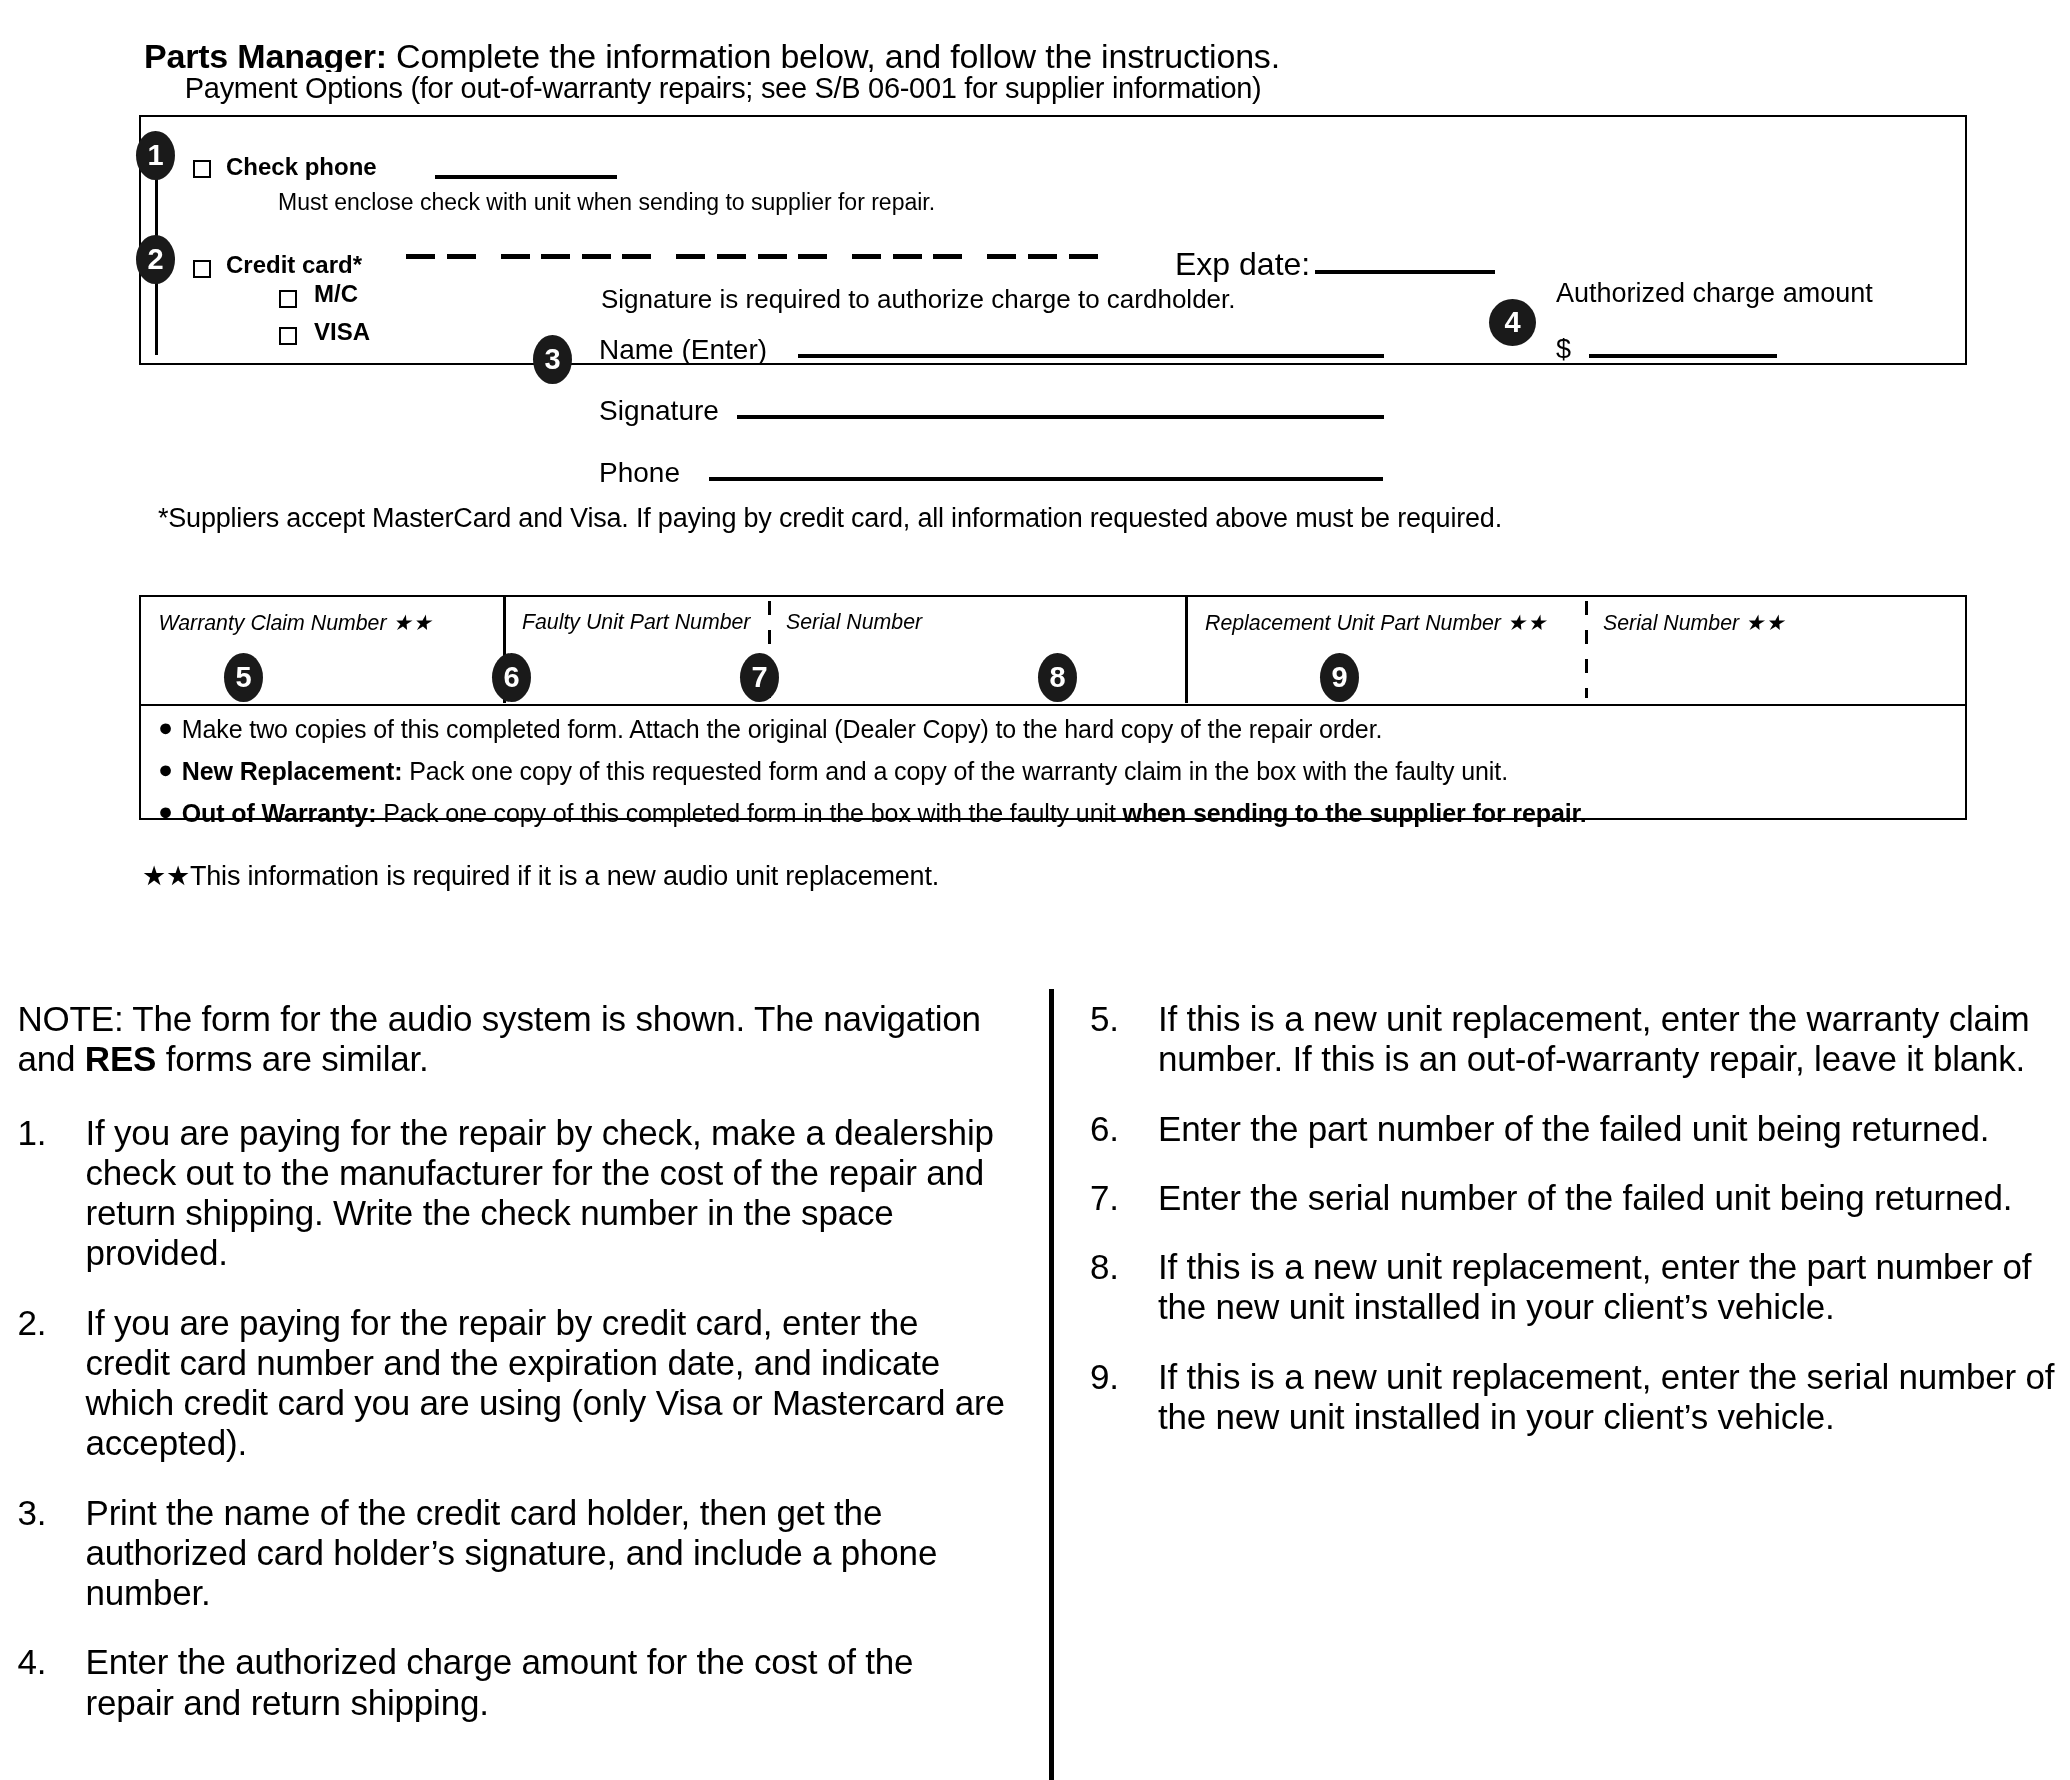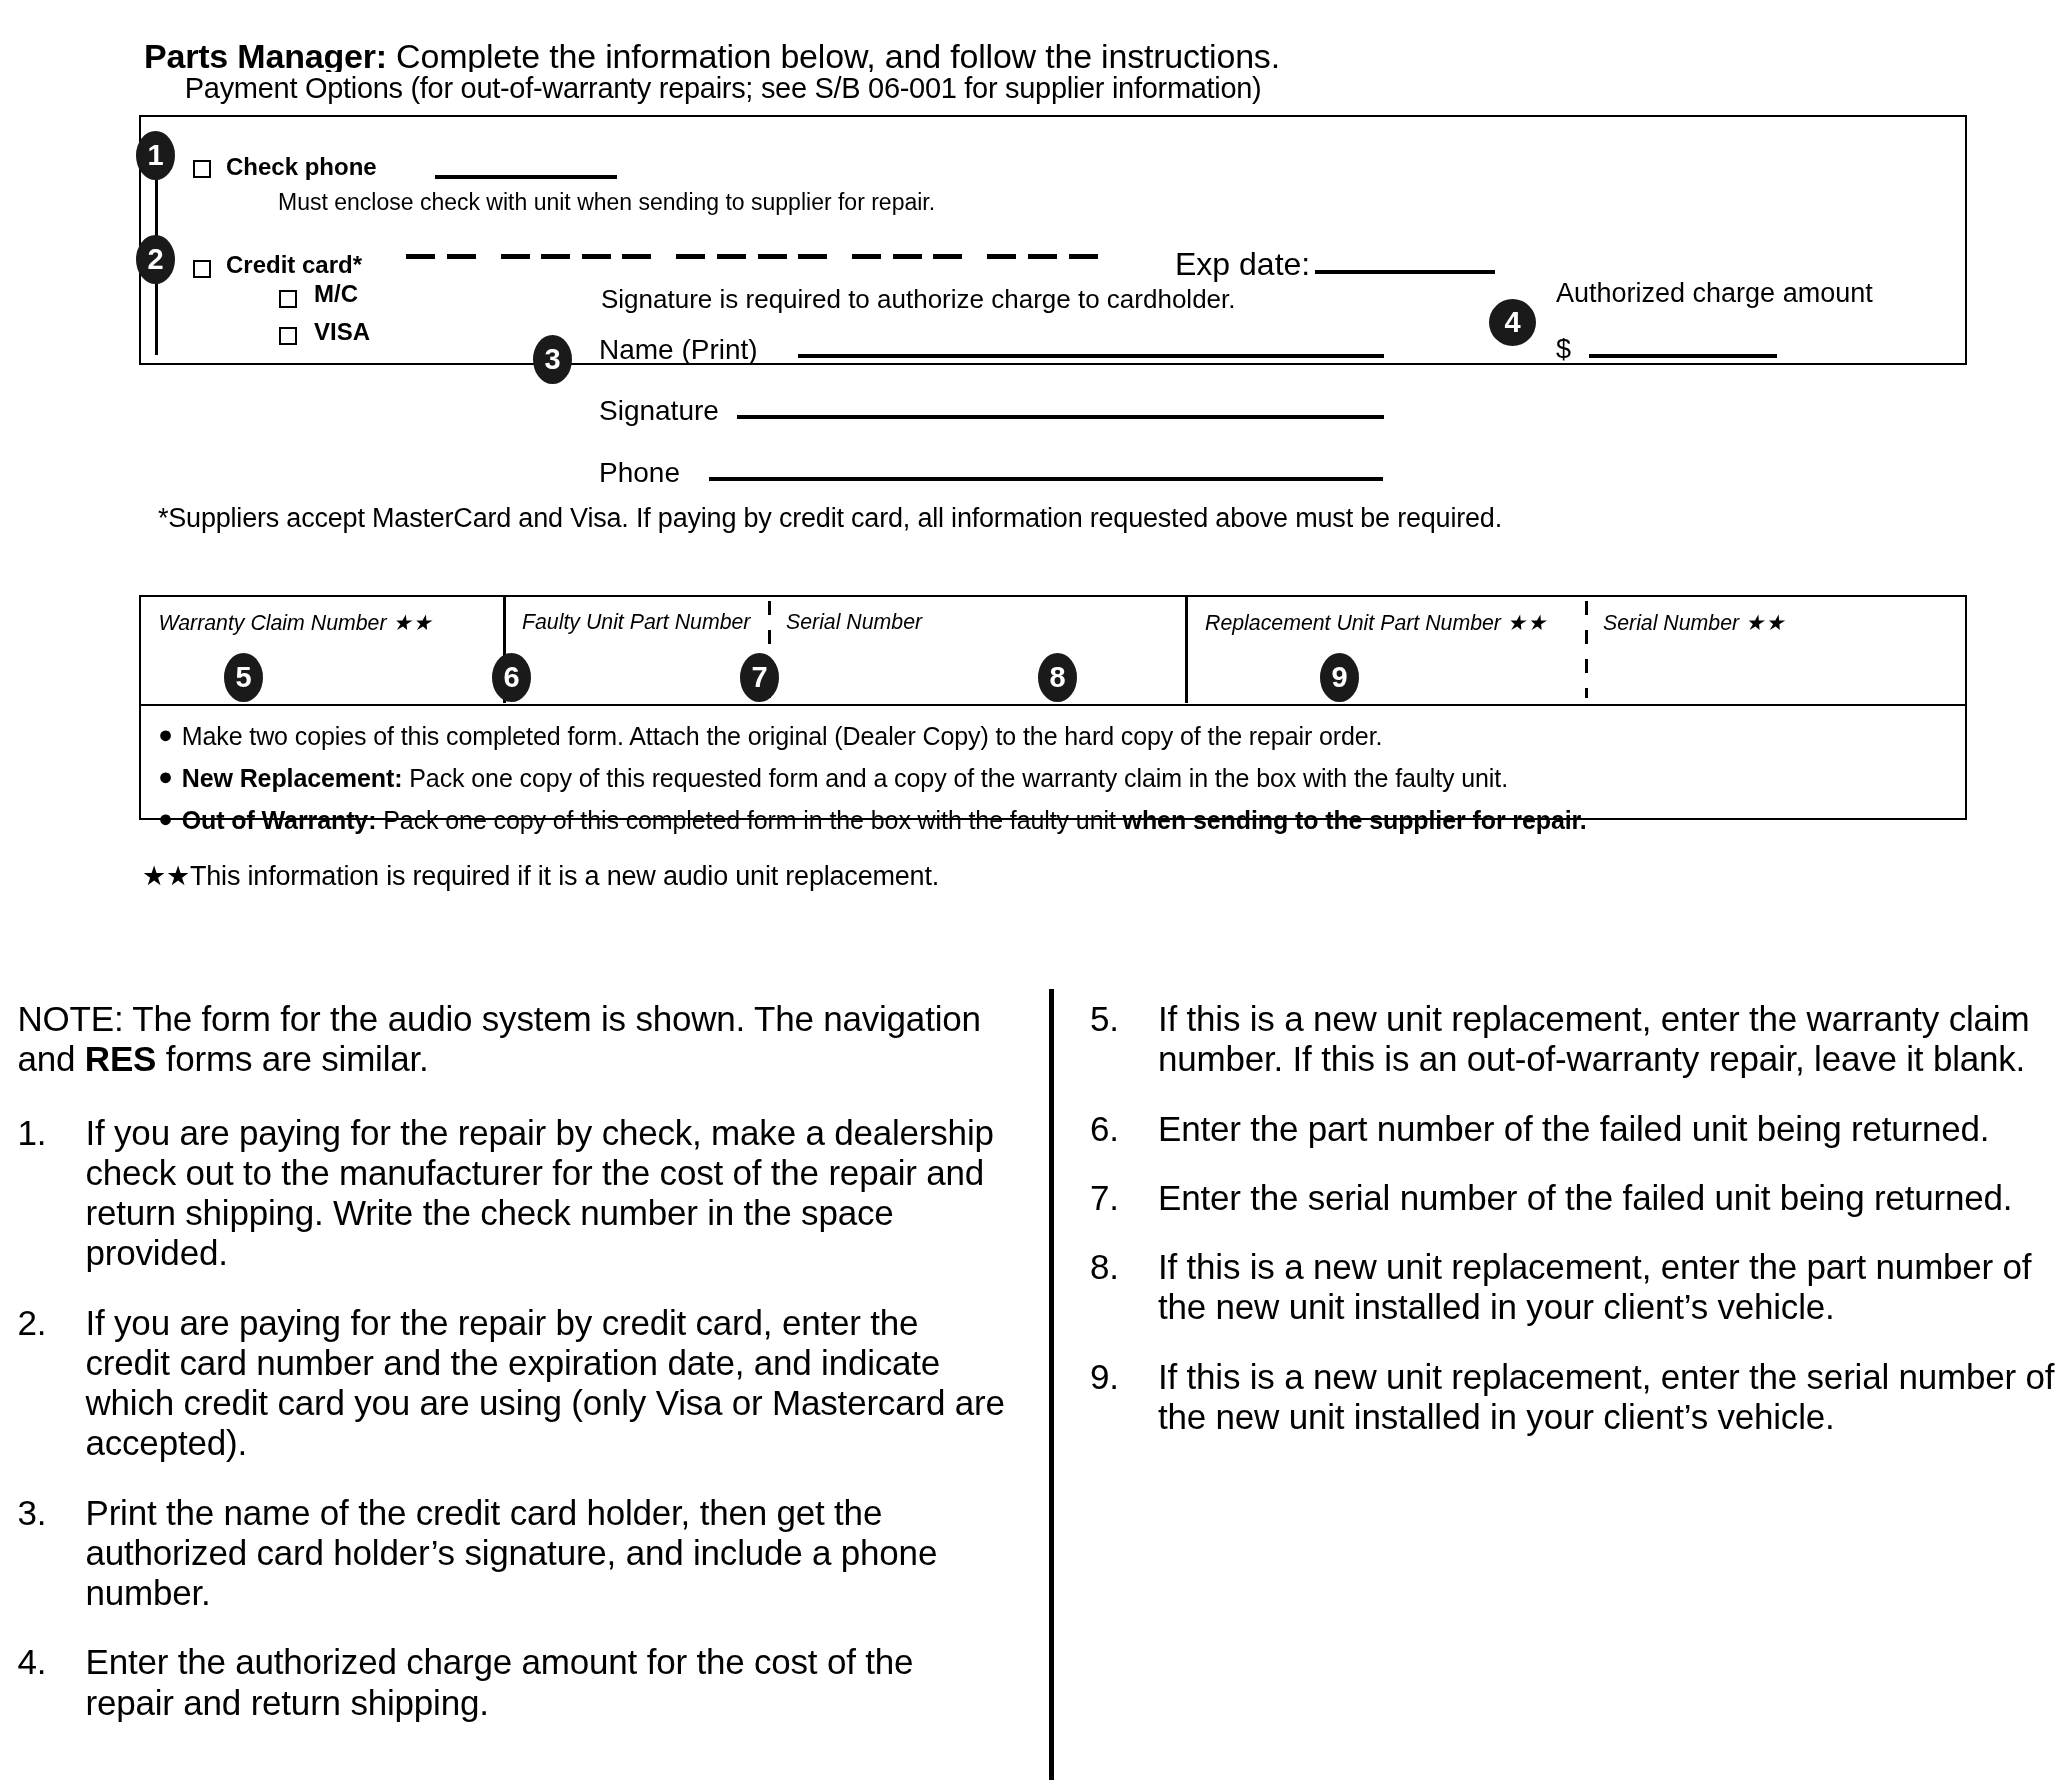--- a/index.html
+++ b/index.html
@@ -173,21 +173,20 @@
     white-space: nowrap;
     font-style: italic;
   }
   .stars { letter-spacing: 1px; }
 
   .bullet-row {
     position: absolute;
     font-size: 25px;
     white-space: nowrap;
     letter-spacing: -0.1px;
-    margin-top: 7px;
   }
   .bullet-row .dot {
     font-size: 25px;
     vertical-align: 1.9px;
     margin-right: 8.7px;
   }
 
   #dstar-note {
     position: absolute;
     left: 142px;
@@ -296,21 +295,21 @@
 <div class="row-label" style="left:1175px; top:246px; font-size:32px;">Exp date:</div>
 <div class="rule" style="left:1315px; top:270px; width:180px;"></div>
 
 <span class="cbox" style="position:absolute; left:279px; top:290px;"></span>
 <div class="row-label b" style="left:314px; top:280px;">M/C</div>
 <span class="cbox" style="position:absolute; left:279px; top:327px;"></span>
 <div class="row-label b" style="left:314px; top:318px;">VISA</div>
 
 <div class="small-note" style="left:601px; top:284px; font-size:26px;">Signature is required to authorize charge to cardholder.</div>
 
-<div class="row-label" style="left:599px; top:334px; font-size:28px;">Name (Print)</div>
+<div class="row-label" style="left:599px; top:334px; font-size:28px;">Name (Enter)</div>
 <div class="rule" style="left:798px; top:354px; width:586px;"></div>
 
 <div class="row-label" style="left:599px; top:395px; font-size:28px;">Signature</div>
 <div class="rule" style="left:737px; top:415px; width:647px;"></div>
 
 <div class="row-label" style="left:599px; top:457px; font-size:28px;">Phone</div>
 <div class="rule" style="left:709px; top:477px; width:674px;"></div>
 
 <div class="row-label" style="left:1556px; top:278px; font-size:27px;">Authorized charge amount</div>
 <div class="row-label" style="left:1556px; top:334px; font-size:27px;">$</div>

